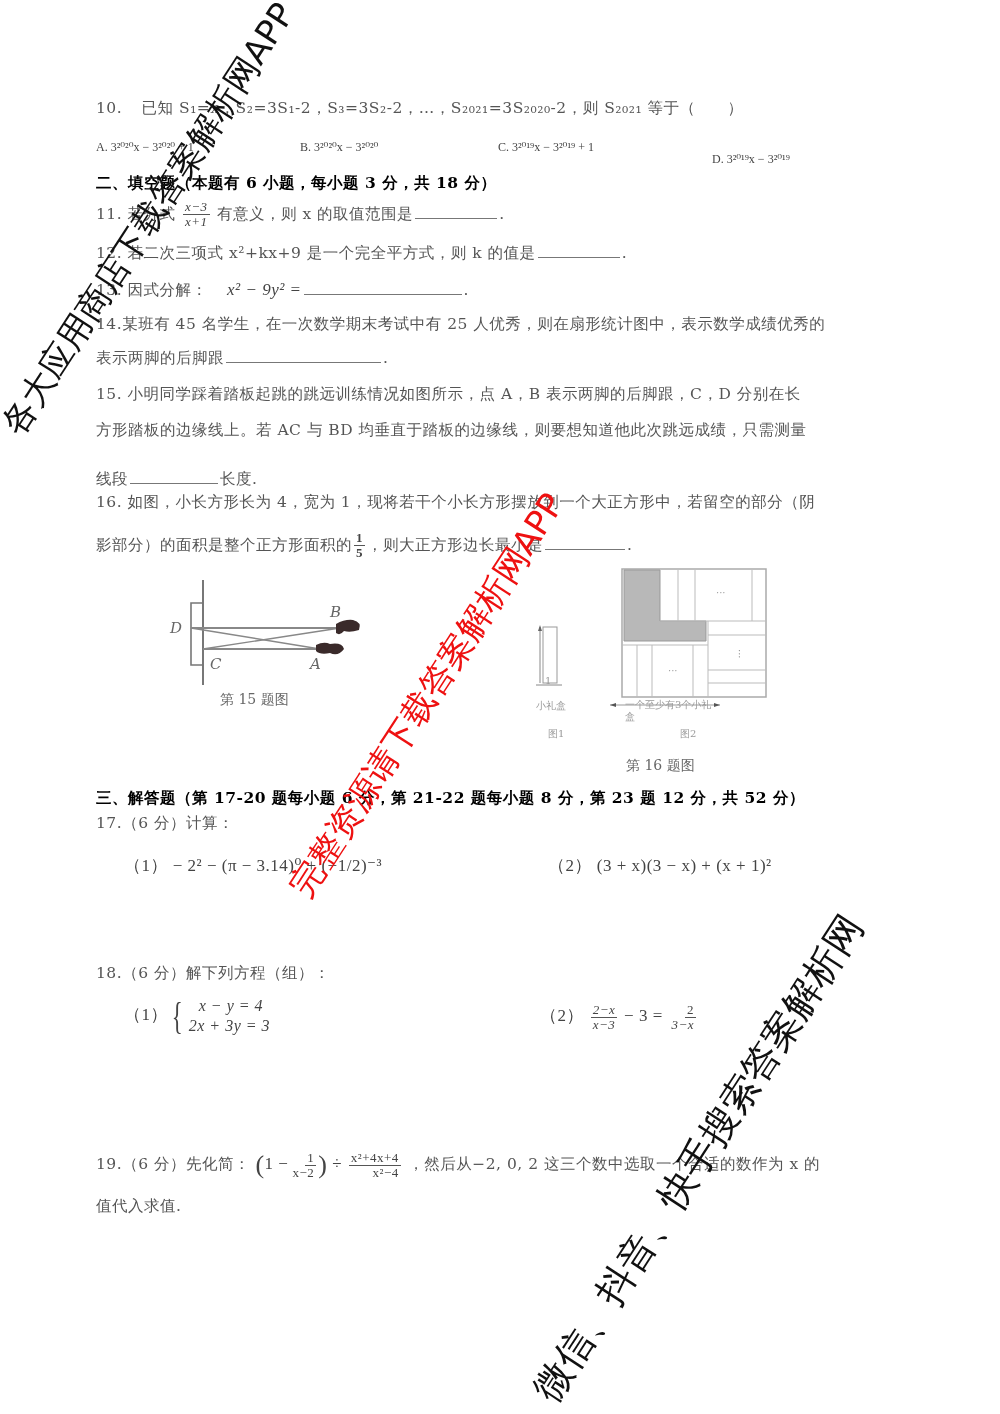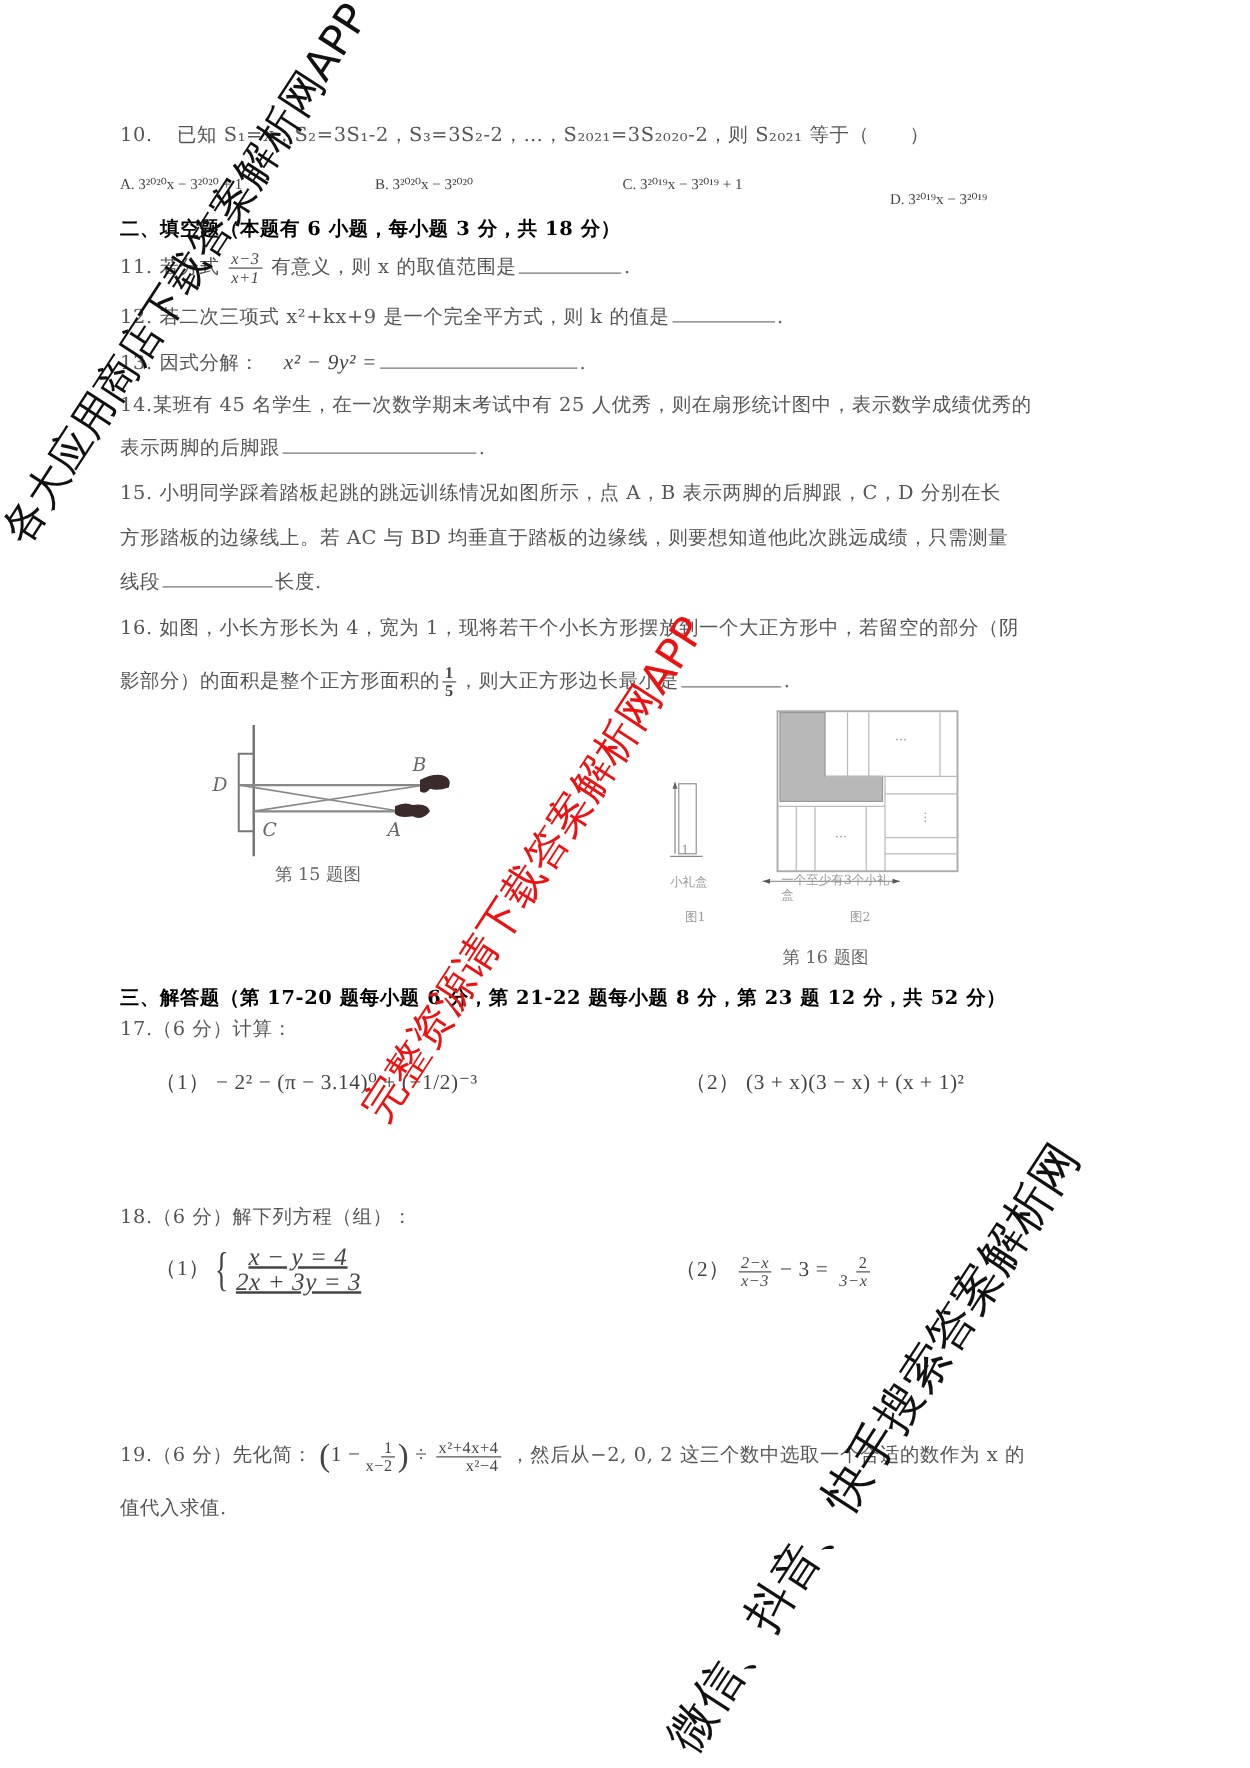--- a/index.html
+++ b/index.html
@@ -12,21 +12,21 @@
   .line { position: absolute; left: 96px; font-size: 15.5px; line-height: 22px; white-space: nowrap; letter-spacing: 0.5px; }
   .bold { font-weight: bold; color: #000000; }
   .blank { display: inline-block; border-bottom: 1.5px solid #777; height: 14px; vertical-align: baseline; margin: 0 2px; }
   .math { font-family: "Liberation Serif", "DejaVu Serif", serif; font-size: 17px; color: #444; }
   .math i { font-style: italic; }
   .frac { display: inline-flex; flex-direction: column; align-items: flex-end; vertical-align: middle; font-size: 13px; line-height: 14px; margin: 0 2px; }
   .frac .num { border-bottom: 1.2px solid #555; padding: 0 2px; }
   .frac .den { padding: 0 2px; }
   .paren-big { font-size: 26px; vertical-align: middle; font-weight: 300; }
   .brace { display: inline-block; vertical-align: middle; font-size: 38px; line-height: 38px; margin-right: 2px; transform: scaleX(0.6); }
-  .system { display: inline-flex; flex-direction: column; vertical-align: middle; font-size: 20px; line-height: 20px; text-decoration: underline; }
+  .system { display: inline-flex; flex-direction: column; vertical-align: middle; font-size: 16px; line-height: 20px; }
   .opt { position: absolute; top: 140px; font-size: 12px; white-space: nowrap; }
   .fig { position: absolute; }
   .caption { position: absolute; font-size: 14px; color: #666; }
   .small-label { position: absolute; font-size: 10px; color: #999; }
   .wm { position: absolute; font-family: "DejaVu Sans", "Liberation Sans", sans-serif; white-space: nowrap; transform-origin: left bottom; }
   .wm-black { color: #111; font-size: 34px; font-weight: normal; }
   .wm-red { color: #ee1111; font-size: 34px; }
   .wm-black-lg { color: #111; font-size: 38px; }
 </style>
 </head>
@@ -80,21 +80,21 @@
   <div class="line" style="top:347px;">
     <span>表示两脚的后脚跟</span><span class="blank" style="width:155px;"></span><span>.</span>
   </div>
 
   <div class="line" style="top:383px;">
     <span>15.</span> <span>小明同学踩着踏板起跳的跳远训练情况如图所示，点 A，B 表示两脚的后脚跟，C，D 分别在长</span>
   </div>
   <div class="line" style="top:419px;">
     <span>方形踏板的边缘线上。若 AC 与 BD 均垂直于踏板的边缘线，则要想知道他此次跳远成绩，只需测量</span>
   </div>
-  <div class="line" style="top:454px;">
+  <div class="line" style="top:468px;">
     <span>线段</span><span class="blank" style="width:88px;"></span><span>长度.</span>
   </div>
 
   <div class="line" style="top:491px;">
     <span>16.</span> <span>如图，小长方形长为 4，宽为 1，现将若干个小长方形摆放到一个大正方形中，若留空的部分（阴</span>
   </div>
   <div class="line" style="top:531px;">
     <span>影部分）的面积是整个正方形面积的</span><span class="frac math" style="font-weight:bold;">
       <span class="num">1</span>
       <span class="den">5</span>

